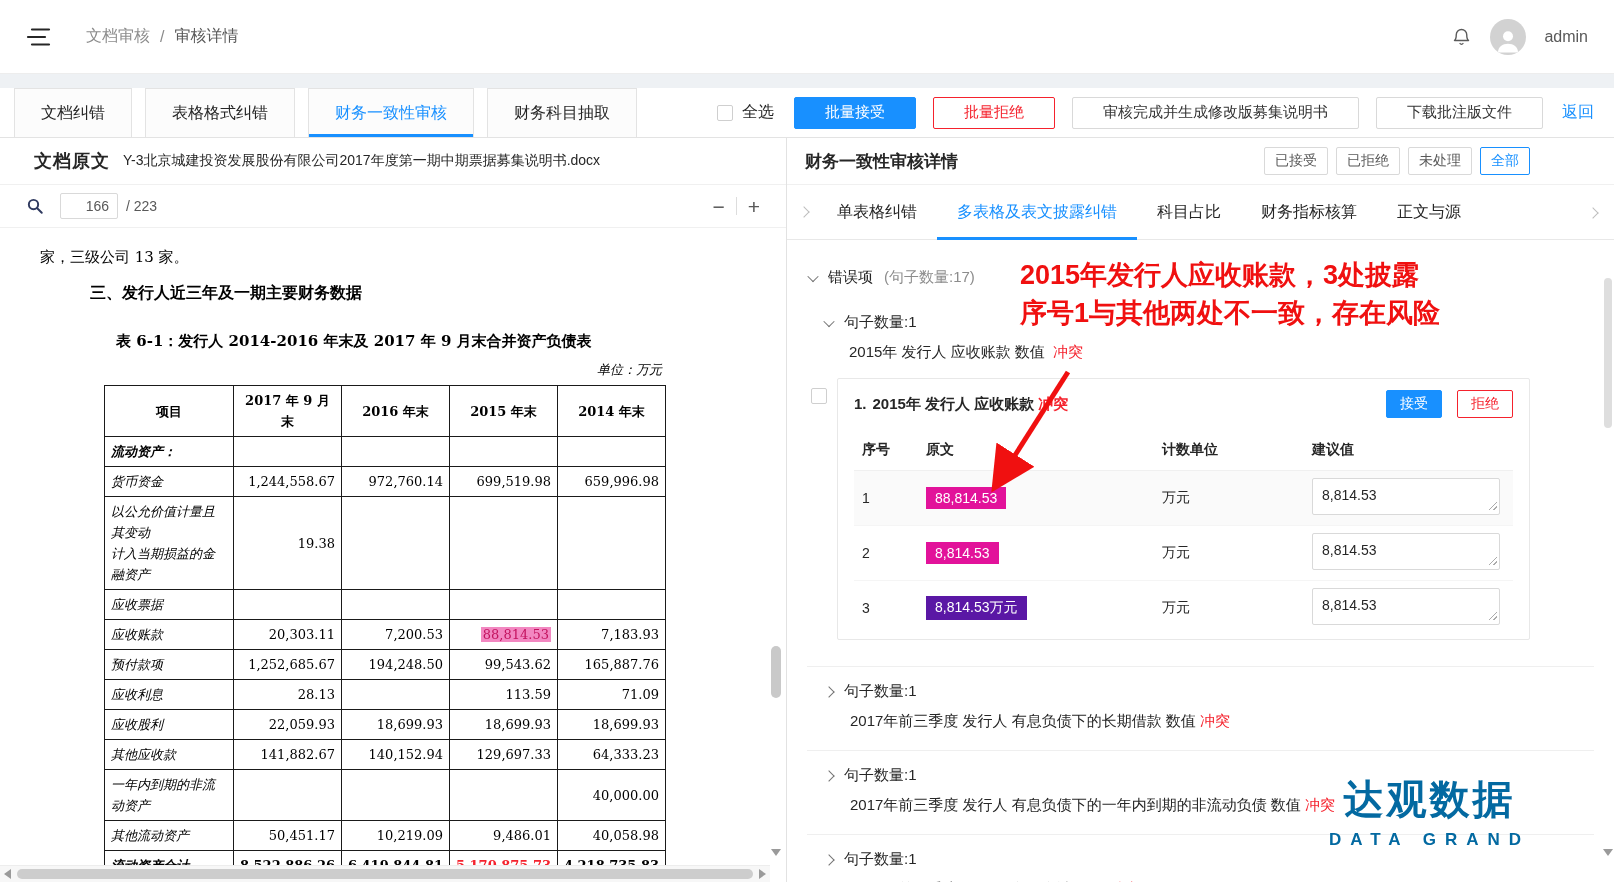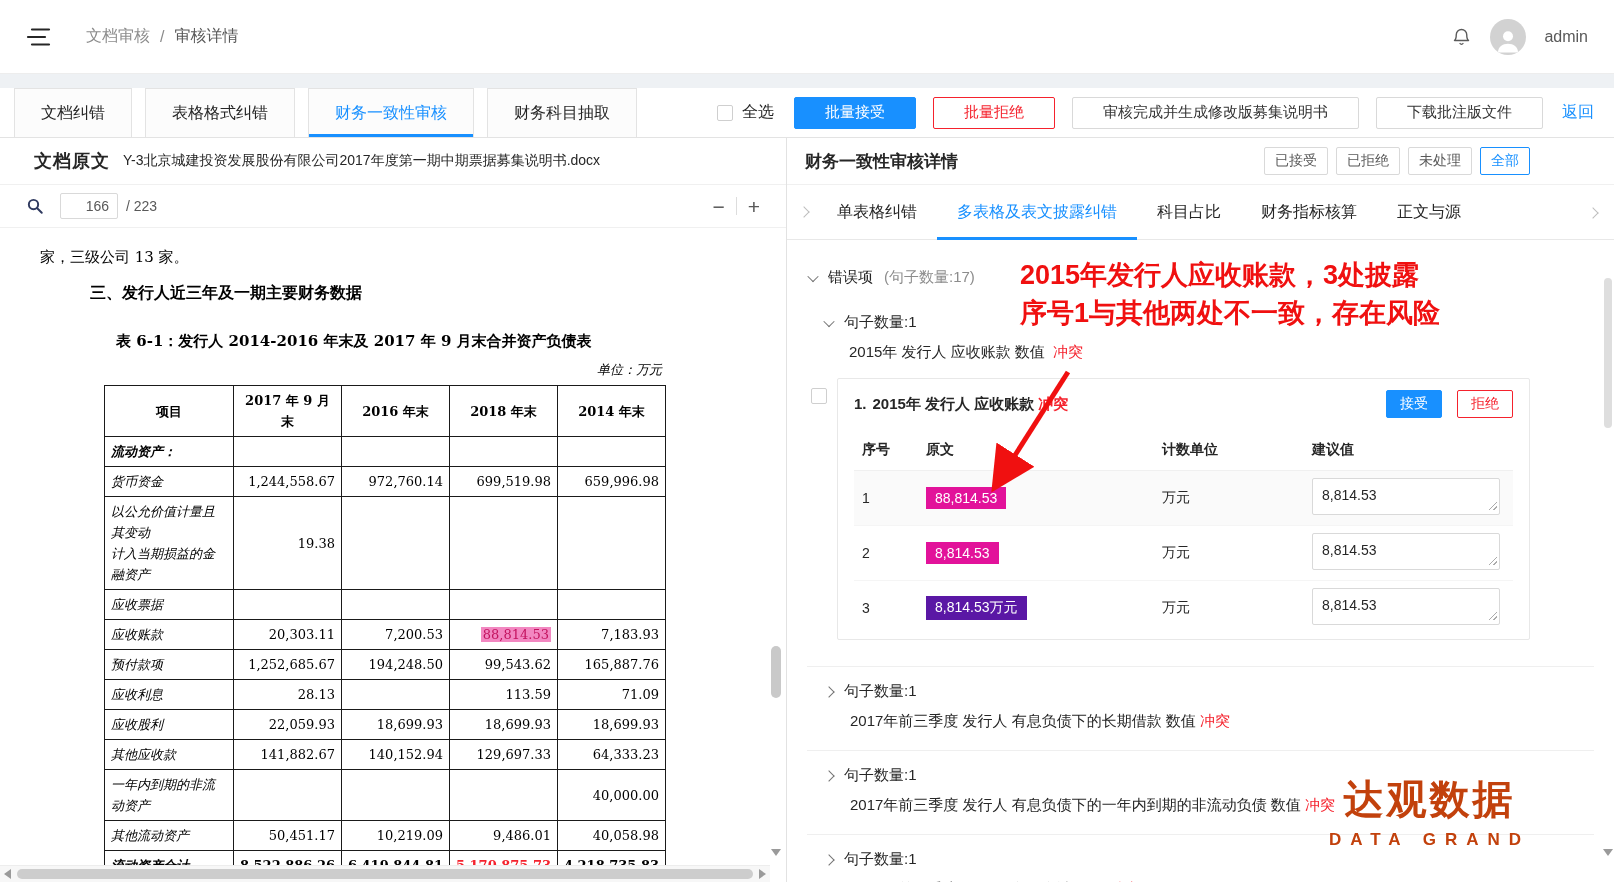--- a/index.html
+++ b/index.html
@@ -123,21 +123,21 @@
   .ci-desc { margin:11px 0 0 25px; font-size:15px; color:#262626; }
 
   .chev { display:inline-block; width:8px; height:8px; border-right:1.6px solid #737373; border-bottom:1.6px solid #737373; flex:none; }
   .chev.down { transform:rotate(45deg) translate(-1px,-1px); }
   .chev.right { transform:rotate(-45deg); }
   .chev.gray { border-color:#bdbdbd; }
 
   
   .annotation { position:absolute; left:1020px; top:256px; z-index:30; color:#f01010; font-size:27px; font-weight:bold; line-height:38px; pointer-events:none; white-space:nowrap; }
   .arrow-overlay { position:absolute; left:0; top:0; z-index:29; pointer-events:none; }
-  .watermark { position:absolute; right:84px; bottom:32px; z-index:3; color:#c2410c; text-align:center; pointer-events:none; }
+  .watermark { position:absolute; right:84px; bottom:32px; z-index:3; color:#0369a1; text-align:center; pointer-events:none; }
   .wm-cn { font-size:40px; font-weight:bold; letter-spacing:3px; }
   .wm-en { font-size:17px; font-weight:bold; letter-spacing:9px; margin-top:3px; }
 
   .review-vscroll { position:absolute; right:2px; top:106px; bottom:26px; width:8px; }
   .review-vscroll .thumb { position:absolute; top:34px; left:0; width:8px; height:150px; background:#dedede; border-radius:4px; cursor:pointer; }
   .review-vscroll .arr { position:absolute; bottom:-18px; left:-1px; cursor:pointer; }
 </style>
 </head>
 <body>
 
@@ -219,21 +219,21 @@
         <p class="doc-heading">三、发行人近三年及一期主要财务数据</p>
         <p class="doc-caption">表 6-1：发行人 2014-2016 年末及 2017 年 9 月末合并资产负债表</p>
         <div class="table-block">
           <p class="doc-unit">单位：万元</p>
           <table class="doc-table">
             <thead>
                 <tr>
                   <th>项目</th>
                   <th>2017 年 9 月末</th>
                   <th>2016 年末</th>
-                  <th>2018 年末</th>
+                  <th>2015 年末</th>
                   <th>2014 年末</th>
                 </tr>
               </thead>
             <tbody>
                 <tr>
                   <td class="label-cell section">流动资产：</td>
                   <td class="num-cell"></td>
                   <td class="num-cell"></td>
                   <td class="num-cell"></td>
                   <td class="num-cell"></td>

